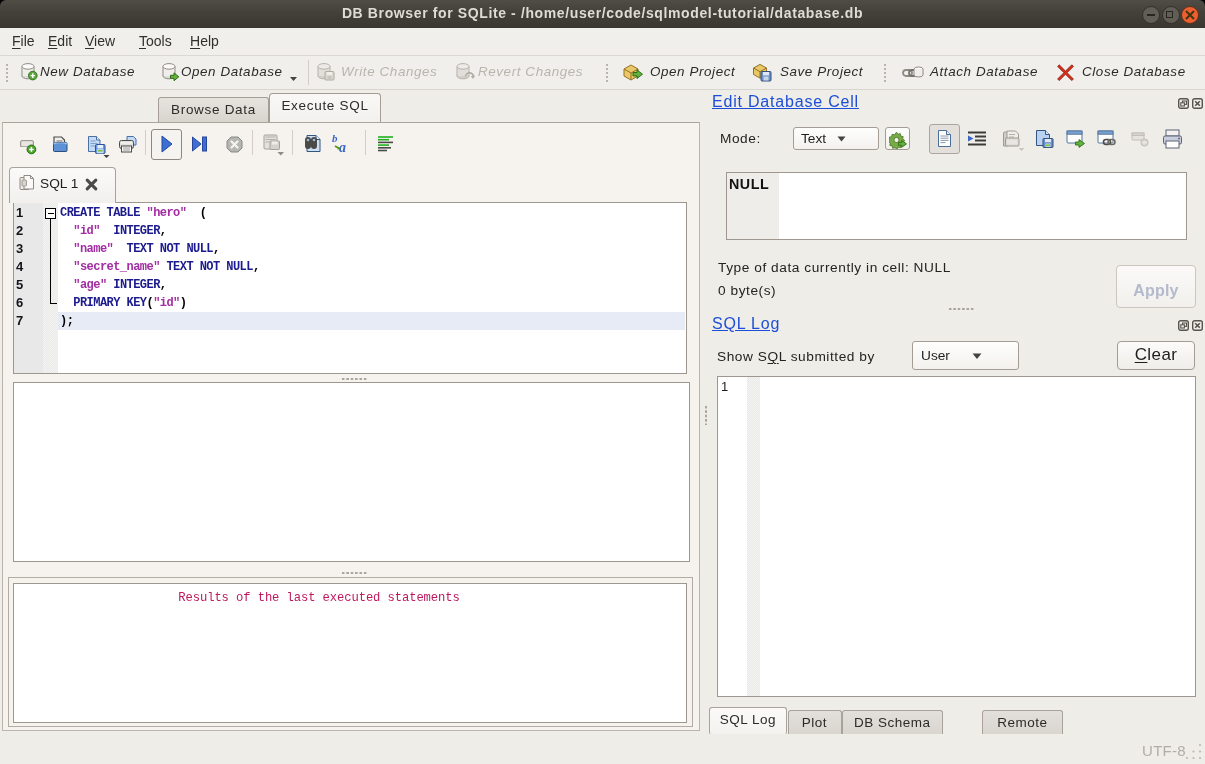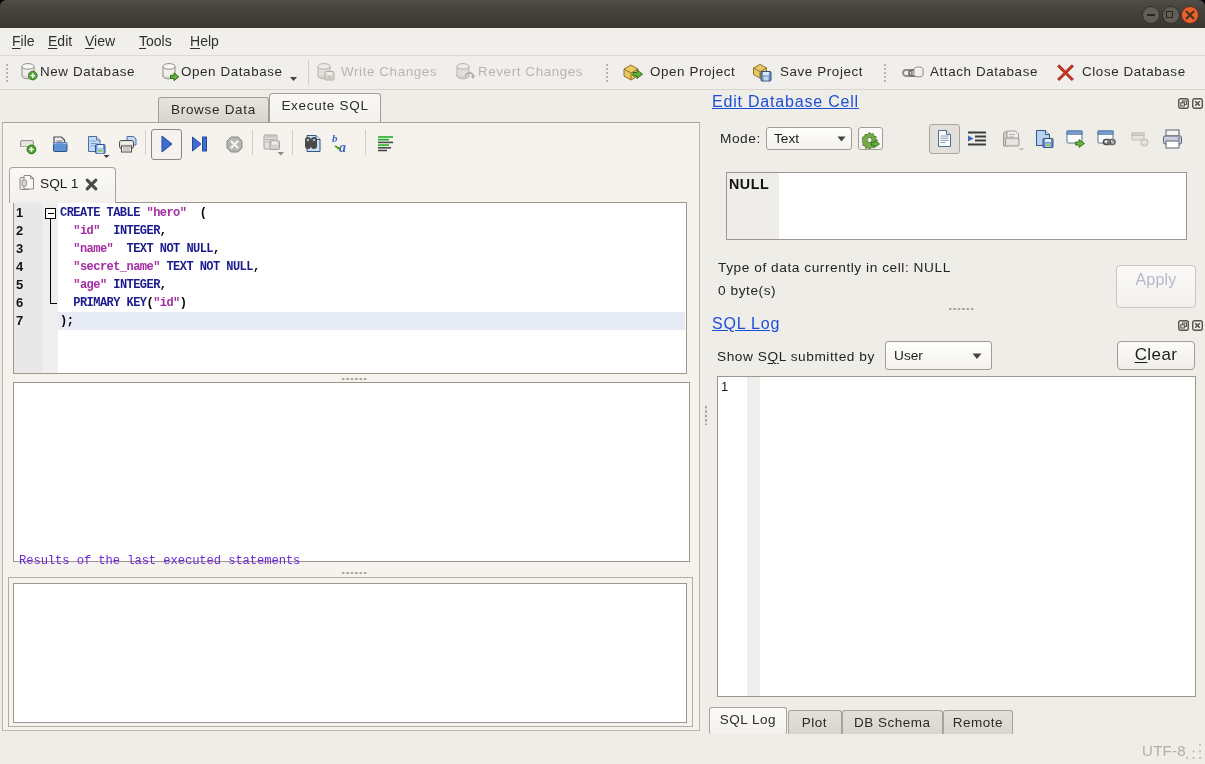--- a/index.html
+++ b/index.html
@@ -9,21 +9,21 @@
 
 #titlebar{left:0;top:0;width:1205px;height:28px;background:linear-gradient(#504d46 0%,#44413a 42%,#3d3a34 82%,#393630 100%);border-radius:6px 6px 0 0;}
 #titletext{width:1205px;top:5px;text-align:center;color:#dfdcd3;font-weight:bold;font-size:14px;letter-spacing:0.62px;}
 .winbtn{top:6px;width:18px;height:18px;border-radius:50%;box-sizing:border-box;}
 
 #menubar{left:0;top:28px;width:1205px;height:27px;background:#f1efeb;border-bottom:1px solid #dcd8d2;}
 .menuitem{top:33px;font-size:14px;color:#30302c;}
 .mn{text-decoration:underline;text-underline-offset:2px;}
 
 #toolbar{left:0;top:56px;width:1205px;height:33px;background:#f1efeb;border-bottom:1px solid #d8d4ce;}
-.tbtext{top:64px;font-size:13.4px;color:#2c2b27;letter-spacing:0.6px;}
+.tbtext{top:64px;font-size:13.4px;color:#2c2b27;letter-spacing:0.6px;font-style:italic;}
 .tbgray{color:#b9b5ae;}
 .tsep{top:4px;width:1px;height:25px;background:#d2cdc7;}
 .handle{top:7px;width:4px;height:19px;background-image:radial-gradient(circle,#b9b5ae 1px,transparent 1.2px);background-size:4px 4px;}
 
 .mtab{box-sizing:border-box;top:97px;height:25px;background:linear-gradient(#e7e4df,#d8d4ce);border:1px solid #a39d96;border-bottom:none;border-radius:3px 3px 0 0;font-size:13.5px;color:#2c2b27;text-align:center;padding-top:4px;letter-spacing:0.7px;}
 #mtab-active{top:93px;height:29px;background:linear-gradient(#f9f8f6,#f3f1ee);border:1px solid #a39d96;border-bottom:none;border-radius:3.5px 3.5px 0 0;z-index:5;}
 
 #pane{left:2px;top:122px;width:698px;height:609px;border:1px solid #bab4ac;border-top:1px solid #aaa49c;background:#f6f3ef;box-sizing:border-box;}
 .whitebox{box-sizing:border-box;background:#fff;border:1px solid #9d978f;}
 
@@ -38,31 +38,32 @@
 
 .hdots{width:26px;height:4px;background-image:radial-gradient(circle,#aaa49d 1px,transparent 1.2px);background-size:4.4px 4px;}
 .vdots{width:4px;height:26px;background-image:radial-gradient(circle,#aaa49d 1px,transparent 1.2px);background-size:4px 4.4px;}
 
 #tooltip{left:168px;top:163px;width:341px;height:23px;background:#fefedb;border:1px solid #202020;box-sizing:border-box;z-index:40;font-size:13.4px;color:#1c1c1a;padding:2px 0 0 5px;letter-spacing:0.6px;}
 
 #sqltab{left:9px;top:167px;width:107px;height:36px;background:linear-gradient(#fbfaf9,#f2f0ed);border:1px solid #a8a29a;border-bottom:none;border-radius:4px 4px 0 0;box-sizing:border-box;z-index:3;}
 
 .docktitle{font-size:16px;color:#1d4ed8;letter-spacing:0.8px;text-decoration:underline;}
 .label{font-size:13.7px;color:#232320;letter-spacing:0.55px;}
-.combo{box-sizing:border-box;background:linear-gradient(#fefefd,#f3f1ee);border:1px solid #a39d95;border-radius:3px;font-size:13.7px;color:#1d1d1b;}
+.combo{box-sizing:border-box;background:linear-gradient(#fefefd,#f3f1ee);border:1px solid #a39d95;border-radius:3px;font-size:13.7px;color:#1d1d1b;margin-left:27px;}
 .btn{box-sizing:border-box;border-radius:4px;text-align:center;}
 .rtab{box-sizing:border-box;top:710px;height:24px;background:linear-gradient(#e3e0db,#d9d5cf);border:1px solid #a8a29b;border-bottom:none;font-size:13.5px;color:#2c2b27;text-align:center;padding-top:4px;letter-spacing:0.5px;}
 </style>
 </head>
 <body>
 <div id="root">
 
   <div class="abs" style="left:0;top:0;width:7px;height:7px;background:#000;"></div>
   <div class="abs" style="left:1198px;top:0;width:7px;height:7px;background:#000;"></div>
   <div class="abs" id="titlebar"></div>
+  <div class="abs" id="titletext">DB Browser for SQLite - /home/user/code/sqlmodel-tutorial/database.db</div>
   <div class="abs winbtn" style="left:1142px;background:#615e55;border:1px solid #33312b;"></div>
   <div class="abs" style="left:1147px;top:13.5px;width:8px;height:2px;background:#26251f;"></div>
   <div class="abs winbtn" style="left:1161.5px;background:#615e55;border:1px solid #33312b;"></div>
   <div class="abs" style="left:1166px;top:10.5px;width:7px;height:7px;border:1.8px solid #26251f;box-sizing:border-box;"></div>
   <div class="abs winbtn" style="left:1181px;background:#ee5f30;border:1px solid #58301e;"></div>
   <svg class="abs" style="left:1184px;top:9px;" width="12" height="12" viewBox="0 0 12 12">
       <path d="M2 2 L10 10 M10 2 L2 10" stroke="#3d3614" stroke-width="2"></path>
     </svg>
 
   <div class="abs" id="menubar"></div>
@@ -256,21 +257,21 @@
   <div class="abs codeline" style="top:260px;">  <span class="str">"secret_name"</span> <span class="kw">TEXT NOT NULL</span>,</div>
   <div class="abs codeline" style="top:278px;">  <span class="str">"age"</span> <span class="kw">INTEGER</span>,</div>
   <div class="abs codeline" style="top:296px;">  <span class="kw">PRIMARY KEY</span>(<span class="str">"id"</span>)</div>
   <div class="abs codeline" style="top:314px;">);</div>
 
   <div class="abs hdots" style="left:341px;top:376.5px;"></div>
   <div class="abs whitebox" style="left:13px;top:382px;width:677px;height:180px;"></div>
   <div class="abs hdots" style="left:341px;top:571px;"></div>
   <div class="abs" style="left:8px;top:577px;width:685px;height:150px;border:1px solid #b2aca4;box-sizing:border-box;"></div>
   <div class="abs whitebox" style="left:13px;top:583px;width:674px;height:140px;"></div>
-  <div class="abs" style="left:19px;top:554px;width:600px;height:14px;font-family:'Liberation Mono',monospace;font-size:12.2px;color:#6d28d9;letter-spacing:-0.1px;">Results of the last executed statements</div>
+  <div class="abs" style="left:19px;top:591px;width:600px;height:14px;font-family:'Liberation Mono',monospace;font-size:12.2px;color:#be185d;letter-spacing:-0.1px;text-align:center;">Results of the last executed statements</div>
 
 
   <div class="abs vdots" style="left:704px;top:405px;height:20px;"></div>
 
   <div class="abs docktitle" style="left:712px;top:93px;">Edit Database Cell</div>
   <div class="abs" id="dockic1" style="left:1178px;top:95px;"><svg width="11" height="11" viewBox="0 0 11 11">
         <rect x="0.7" y="0.7" width="9.6" height="9.6" rx="2" fill="none" stroke="#57544e" stroke-width="1.4"></rect>
         <rect x="4.5" y="3" width="4" height="3.4" fill="none" stroke="#57544e" stroke-width="1.1"></rect>
         <rect x="2.8" y="4.8" width="3.6" height="3.2" fill="#f0eeea" stroke="#57544e" stroke-width="1.1"></rect>
       </svg></div>
@@ -340,21 +341,21 @@
     <rect x="1.5" y="7" width="18" height="8" rx="1.5" fill="#c8cedd" stroke="#5c6374"></rect>
     <rect x="4" y="12" width="13" height="7" fill="#fdfdfb" stroke="#5c6374"></rect>
     <circle cx="17" cy="9.5" r="1" fill="#5f6672"></circle>
   </svg>
 
   <div class="abs whitebox" style="left:726px;top:172px;width:461px;height:68px;"></div>
   <div class="abs" style="left:727px;top:173px;width:52px;height:66px;background:#efede9;"></div>
   <div class="abs" style="left:729px;top:176px;font-size:14.3px;color:#111;font-weight:600;letter-spacing:0.5px;">NULL</div>
   <div class="abs label" style="left:718px;top:260px;">Type of data currently in cell: NULL</div>
   <div class="abs label" style="left:718px;top:283px;">0 byte(s)</div>
-  <div class="abs btn" style="left:1116px;top:265px;width:80px;height:43px;background:linear-gradient(#fbfaf9,#f2f0ec);border:1px solid #cbc6bf;color:#b3bacb;font-size:16px;letter-spacing:0.2px;padding-top:5px;">Apply</div>
+  <div class="abs btn" style="left:1116px;top:265px;width:80px;height:43px;background:linear-gradient(#fbfaf9,#f2f0ec);border:1px solid #cbc6bf;color:#b3bacb;font-size:16px;letter-spacing:0.2px;padding-top:16px;font-weight:bold;">Apply</div>
   <div class="abs hdots" style="left:948px;top:306.5px;"></div>
 
   <div class="abs docktitle" style="left:712px;top:315px;">SQL Log</div>
   <div class="abs" id="dockic3" style="left:1178px;top:317px;"><svg width="11" height="11" viewBox="0 0 11 11">
       <rect x="0.7" y="0.7" width="9.6" height="9.6" rx="2" fill="none" stroke="#57544e" stroke-width="1.4"></rect>
       <rect x="4.5" y="3" width="4" height="3.4" fill="none" stroke="#57544e" stroke-width="1.1"></rect>
       <rect x="2.8" y="4.8" width="3.6" height="3.2" fill="#f0eeea" stroke="#57544e" stroke-width="1.1"></rect>
     </svg></div>
   <div class="abs" id="dockic4" style="left:1191.5px;top:317px;"><svg width="11" height="11" viewBox="0 0 11 11">
       <rect x="0.7" y="0.7" width="9.6" height="9.6" rx="2" fill="none" stroke="#57544e" stroke-width="1.4"></rect>
@@ -366,21 +367,21 @@
     <path d="M0.5 0.5 L5 6 L9.5 0.5 Z" fill="#44423d"></path>
   </svg>
   <div class="abs btn" style="left:1117px;top:341px;width:78px;height:28.5px;background:linear-gradient(#fcfbfa,#efede9);border:1px solid #a29c94;color:#1d1d1b;font-size:17px;letter-spacing:0.4px;padding-top:2.5px;"><span class="mn">C</span>lear</div>
   <div class="abs whitebox" style="left:717px;top:376px;width:479px;height:321px;"></div>
   <div class="abs" style="left:747px;top:377px;width:13px;height:319px;background:#f4f4f2;background-image:conic-gradient(#e9e9e7 25%,transparent 0 50%,#e9e9e7 0 75%,transparent 0);background-size:2px 2px;"></div>
   <div class="abs" style="left:721px;top:379px;font-size:13px;color:#1d1d1b;">1</div>
 
   <div class="abs rtab" style="left:709px;top:707px;height:27px;width:78px;background:linear-gradient(#fbfaf9,#f4f2ef);border-radius:3px 3px 2px 2px;">SQL Log</div>
   <div class="abs rtab" style="left:787.5px;width:54px;border-radius:3px 3px 0 0;">Plot</div>
   <div class="abs rtab" style="left:842px;width:100.5px;border-radius:3px 3px 0 0;">DB Schema</div>
-  <div class="abs rtab" style="left:943px;width:70px;border-radius:3px 3px 0 0;">Remote</div>
+  <div class="abs rtab" style="left:982px;width:81px;border-radius:3px 3px 0 0;">Remote</div>
 
   <div class="abs" style="left:1142px;top:742px;font-size:15px;color:#b2ada6;letter-spacing:0.3px;">UTF-8</div>
   <svg class="abs" style="left:1184px;top:742px;" width="19" height="19" viewBox="0 0 19 19">
     <g fill="#bdb8b1">
       <circle cx="16" cy="3" r="1.1"></circle>
       <circle cx="16" cy="9.5" r="1.1"></circle>
       <circle cx="9.5" cy="9.5" r="1.1"></circle>
       <circle cx="16" cy="16" r="1.1"></circle>
       <circle cx="9.5" cy="16" r="1.1"></circle>
       <circle cx="3" cy="16" r="1.1"></circle>

